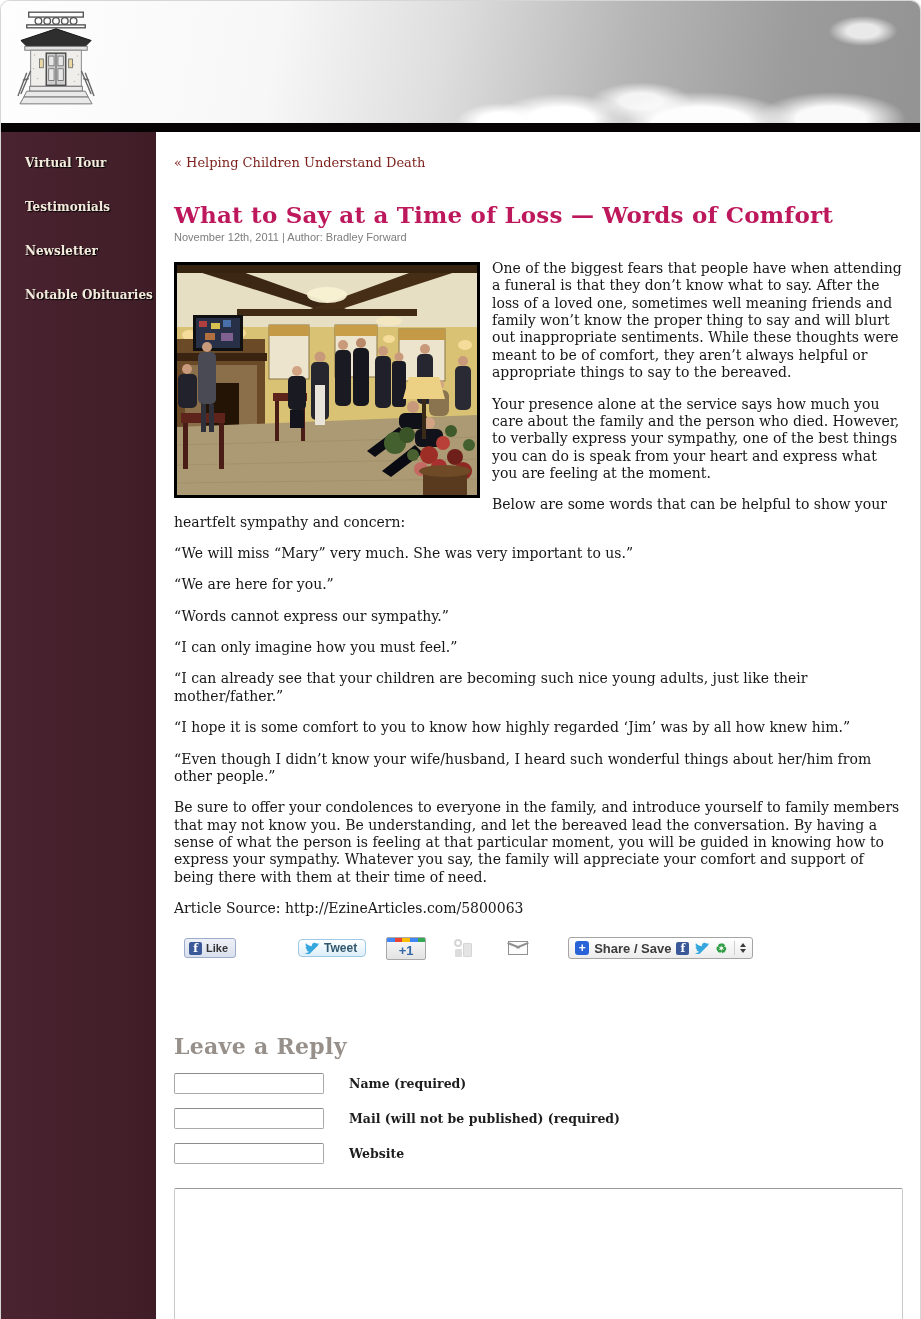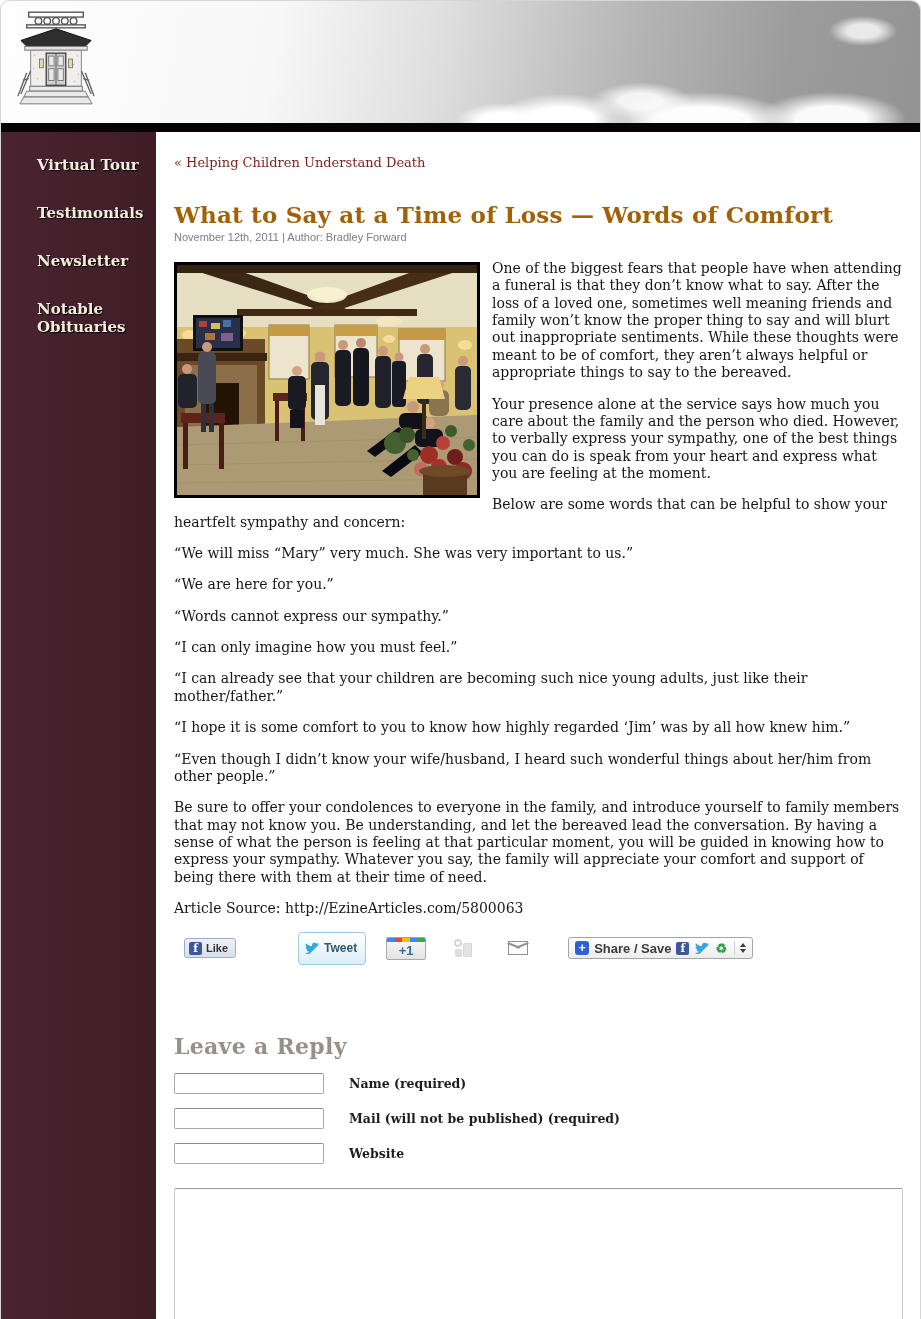--- a/index.html
+++ b/index.html
@@ -43,41 +43,40 @@
   
   .main { display: flex; min-height: 1164px; background: #ffffff; }
   .sidebar {
     width: 155px;
     flex: 0 0 155px;
     background: linear-gradient(to right, #4a2330 0%, #44202b 55%, #3f1d27 100%);
     padding: 24px 0 0 24px;
   }
   .nav-item {
     display: block;
-    font-size: 15px;
+    font-size: 12px;
     font-weight: bold;
     color: #f3ecdd;
     text-decoration: none;
     text-shadow: 1px 1px 1px #000000;
     margin-bottom: 30px;
     cursor: pointer;
-    margin-left: 12px;
   }
   .content { flex: 1 1 auto; padding: 20px 18px 0 18px; background: #ffffff; }
   .breadcrumb {
     font-size: 13px;
     color: #7b1f1a;
     text-decoration: none;
     cursor: pointer;
   }
   .post-title {
     margin-top: 30px;
     font-size: 23px;
     font-weight: bold;
-    color: #a16207;
+    color: #be185d;
     letter-spacing: 0.2px;
   }
   .post-meta {
     font-family: "Liberation Sans", "DejaVu Sans", sans-serif;
     font-size: 11px;
     color: #7d7d7d;
     margin-top: 3px;
   }
   .article { margin-top: 17px; font-size: 14px; line-height: 1.24; color: #171717; }
   .photo-frame {
@@ -102,21 +101,21 @@
     height: 20px; padding: 0 7px 0 4px;
     background: linear-gradient(#eef0f7, #d9e0ec);
     border: 1px solid #9daccc; border-radius: 3px;
     font-family: "Liberation Sans", sans-serif; font-size: 11px; font-weight: bold; color: #333;
     cursor: pointer;
   }
   .fb-sq { display:inline-block; width: 13px; height: 13px; background:#3b5998; color:#fff;
     font-family:"DejaVu Serif",serif; font-size: 11px; font-weight:bold; text-align:center; line-height:13px; border-radius:2px;}
   .btn-tweet {
     display: inline-flex; align-items: center; gap: 4px;
-    height: 33px; padding: 0 8px 0 5px; margin-left: 62px;
+    height: 18px; padding: 0 8px 0 5px; margin-left: 62px;
     background: linear-gradient(#ffffff, #dceefa);
     border: 1px solid #9ec8e4; border-radius: 4px;
     font-family: "Liberation Sans", sans-serif; font-size: 12px; font-weight: bold; color: #31586e;
     cursor: pointer;
   }
   .btn-plusone {
     position: relative; margin-left: 20px;
     width: 40px; height: 23px;
     border: 1px solid #a8a8a8; border-radius: 2px;
     background: linear-gradient(#f8f8f8, #e3e3e3);

